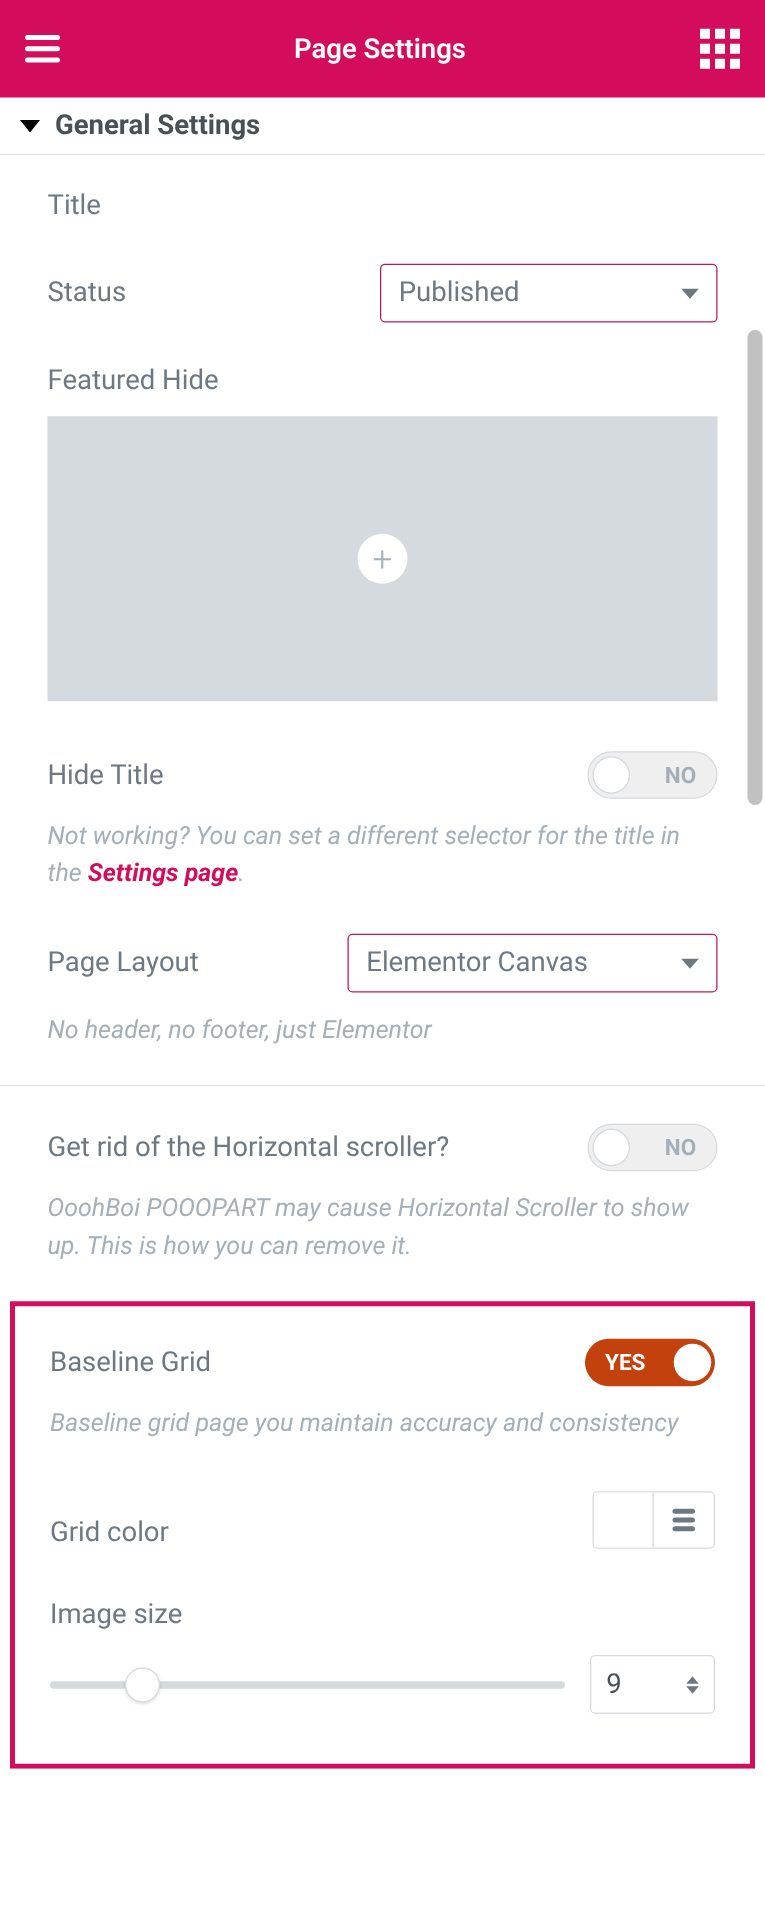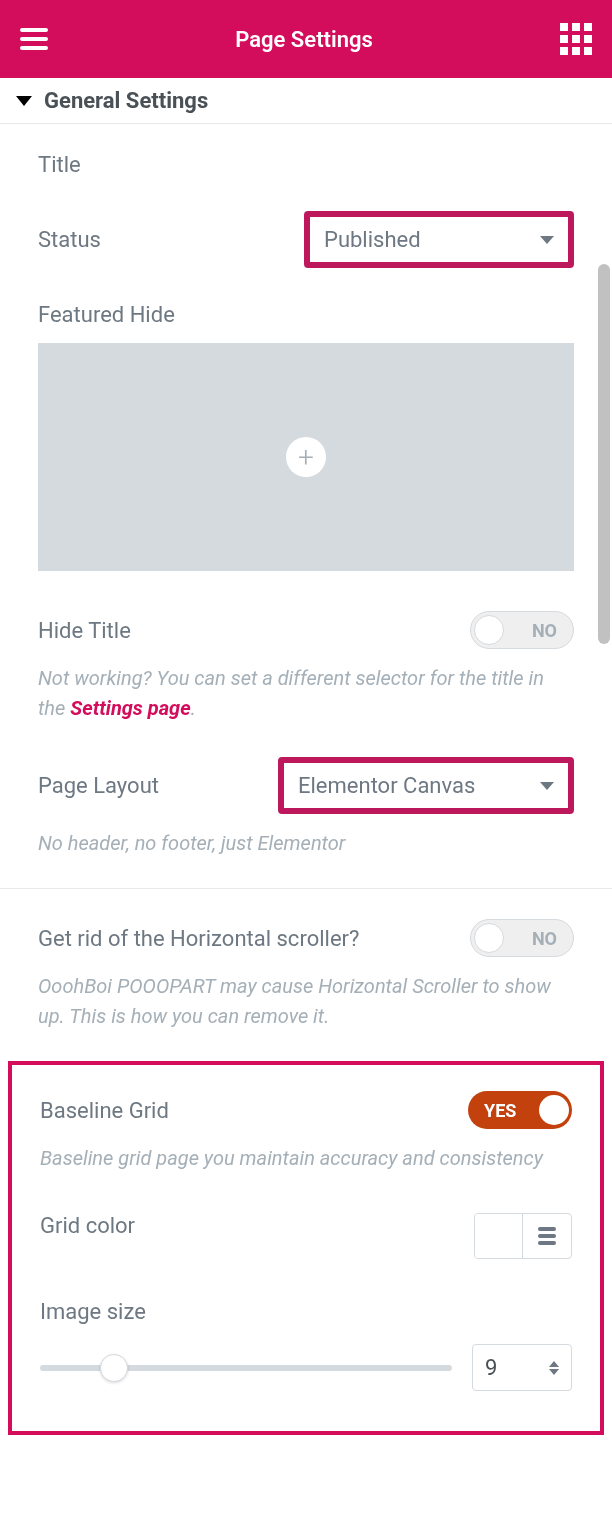--- a/index.html
+++ b/index.html
@@ -82,21 +82,21 @@
       color: #6d7882;
       background: #fff;
     }
     .row {
       display: flex;
       align-items: center;
       justify-content: space-between;
       margin-top: 34px;
     }
     .select {
-      border: 6px solid #be185d;
+      border: 1px solid #be185d;
       border-radius: 4px;
       padding: 10px 14px;
       font-size: 22px;
       color: #6d7882;
       background: #fff;
       width: 270px;
       display: flex;
       align-items: center;
       justify-content: space-between;
       cursor: pointer;
@@ -190,21 +190,21 @@
       background: #e6e9ec;
       margin: 30px -38px 0 -38px;
     }
     .highlighted {
       border: 4px solid #d30c5c;
       padding: 26px 28px 40px 28px;
       margin: 0 8px;
     }
     .color-row {
       display: flex;
-      align-items: flex-start;
+      align-items: flex-end;
       justify-content: space-between;
       margin-top: 40px;
     }
     .color-control {
       display: flex;
       border: 1px solid #d5dadf;
       border-radius: 4px;
       overflow: hidden;
     }
     .color-swatch {

